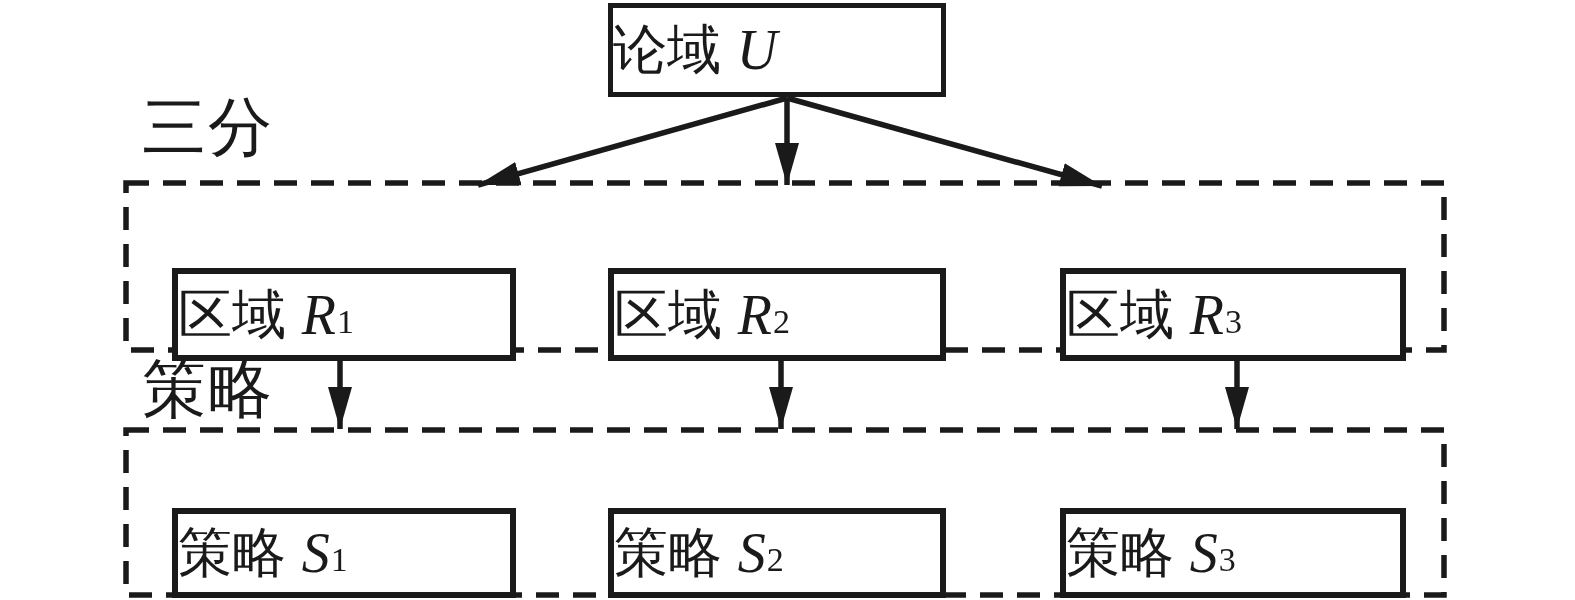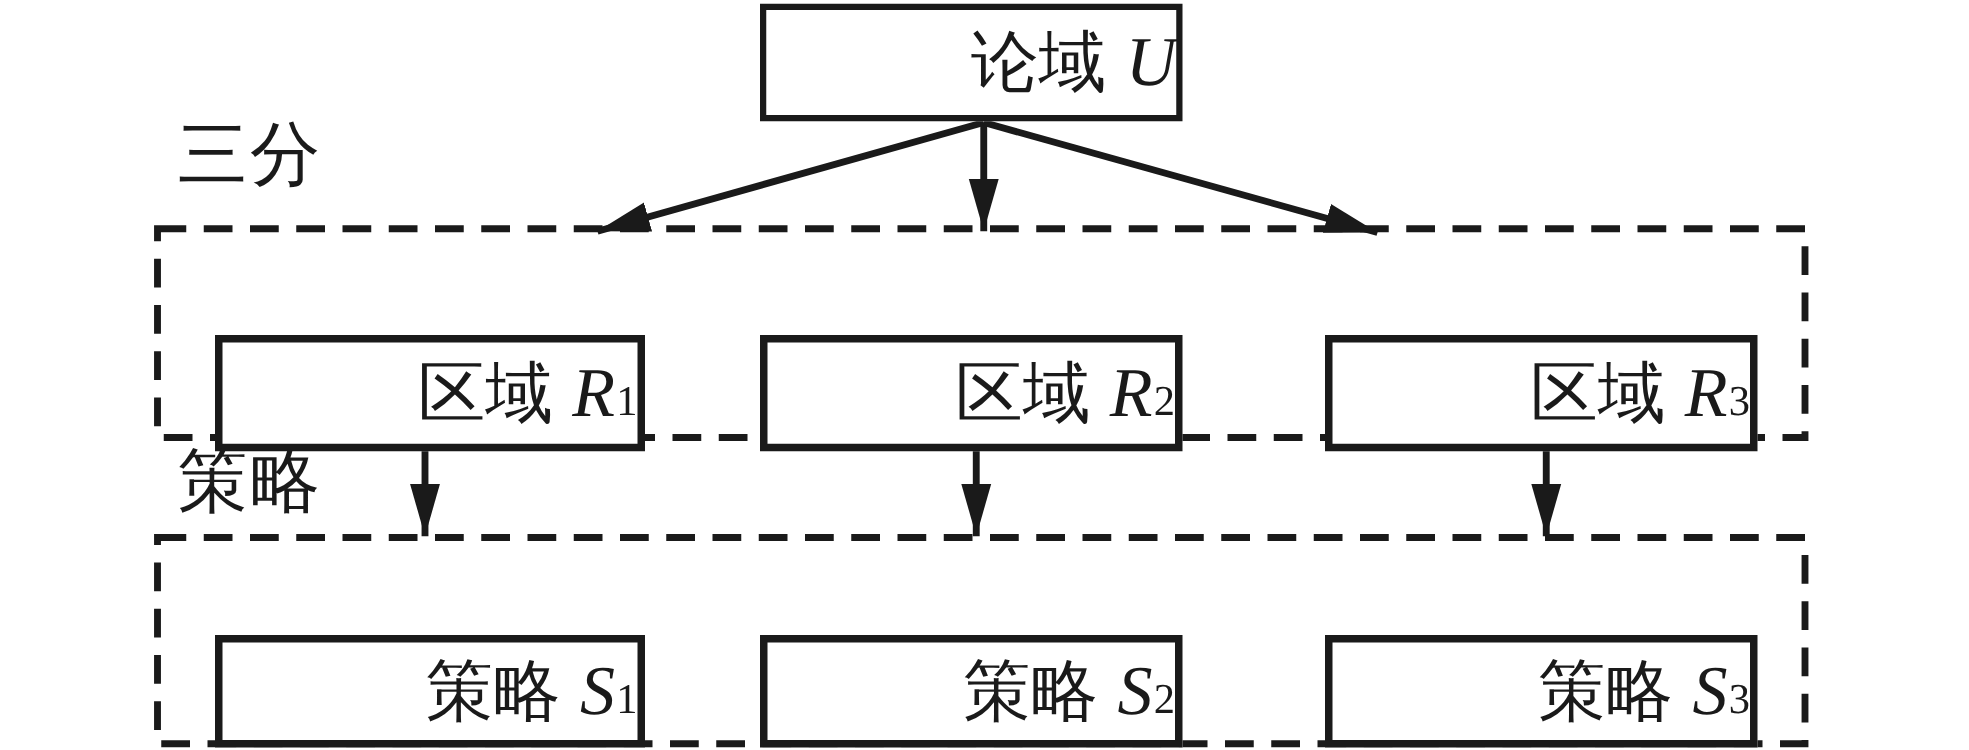--- a/index.html
+++ b/index.html
@@ -18,41 +18,41 @@
     left: 0; top: 0;
     width: 1575px; height: 600px;
   }
   .node-box {
     position: absolute;
     box-sizing: border-box;
     border: 5px solid #1a1a1a;
     background: #ffffff;
     display: flex;
     align-items: center;
-    justify-content: flex-end;
+    justify-content: flex-start;
     font-size: 54px;
     line-height: 1;
     white-space: nowrap;
   }
   .node-box.thick { border-width: 6px; margin-top: 44px; }
   .sym {
     font-style: italic;
     margin-left: 0.28em;
     font-size: 56px;
   }
   .sub {
     font-style: normal;
     font-size: 34px;
     position: relative;
     top: 0.22em;
     margin-left: 1px;
   }
   .section-label {
     position: absolute;
-    font-size: 56px;
+    font-size: 64px;
     line-height: 1;
     letter-spacing: 2px;
     white-space: nowrap;
   }
   .stroke-ink { stroke: #1a1a1a; }
 </style>
 </head>
 <body>
 
 <div class="canvas">

